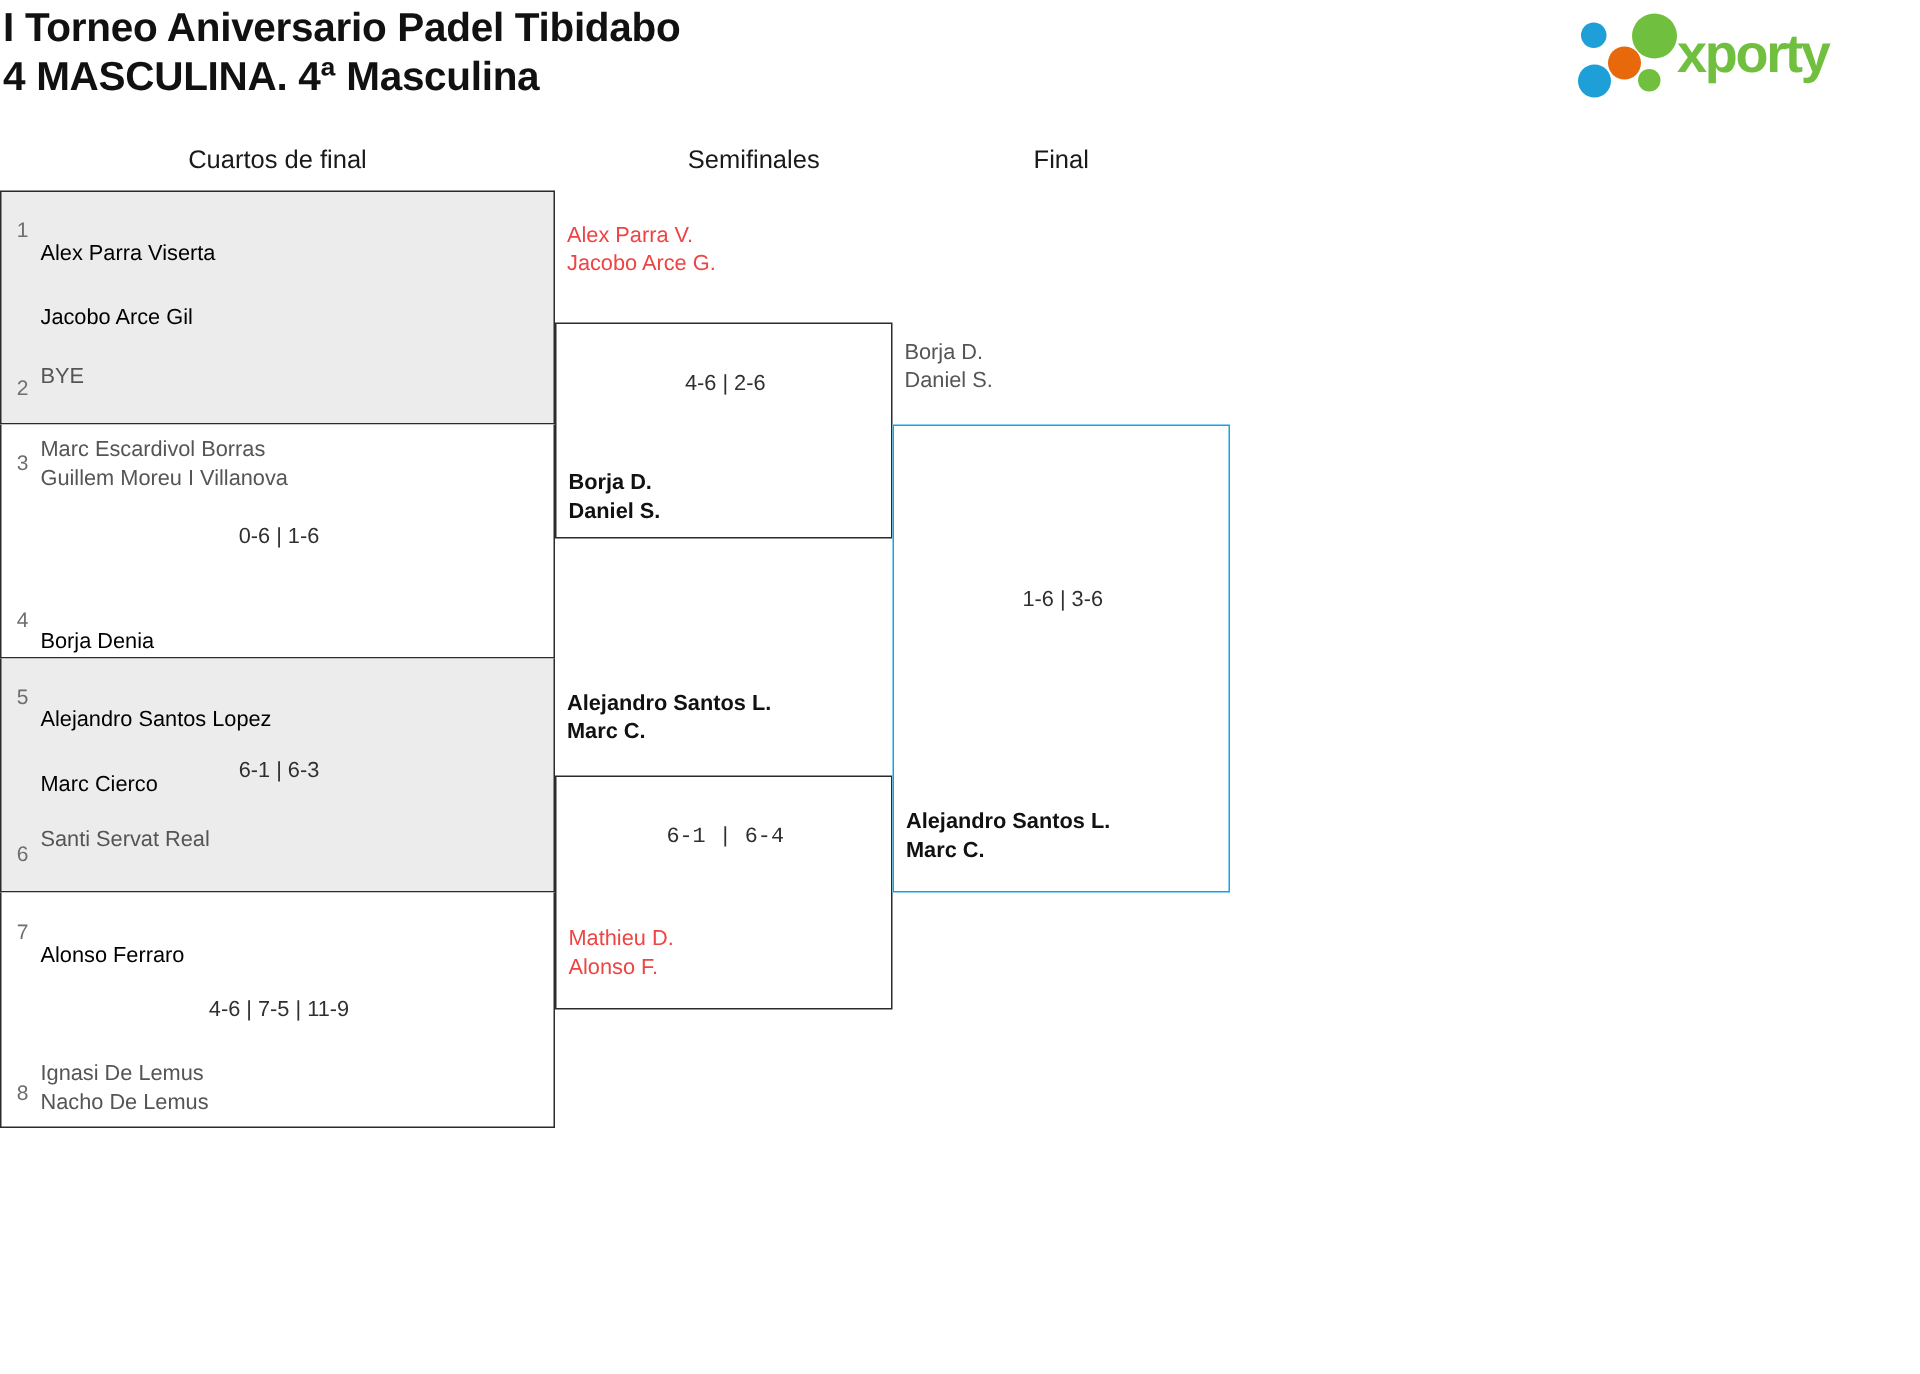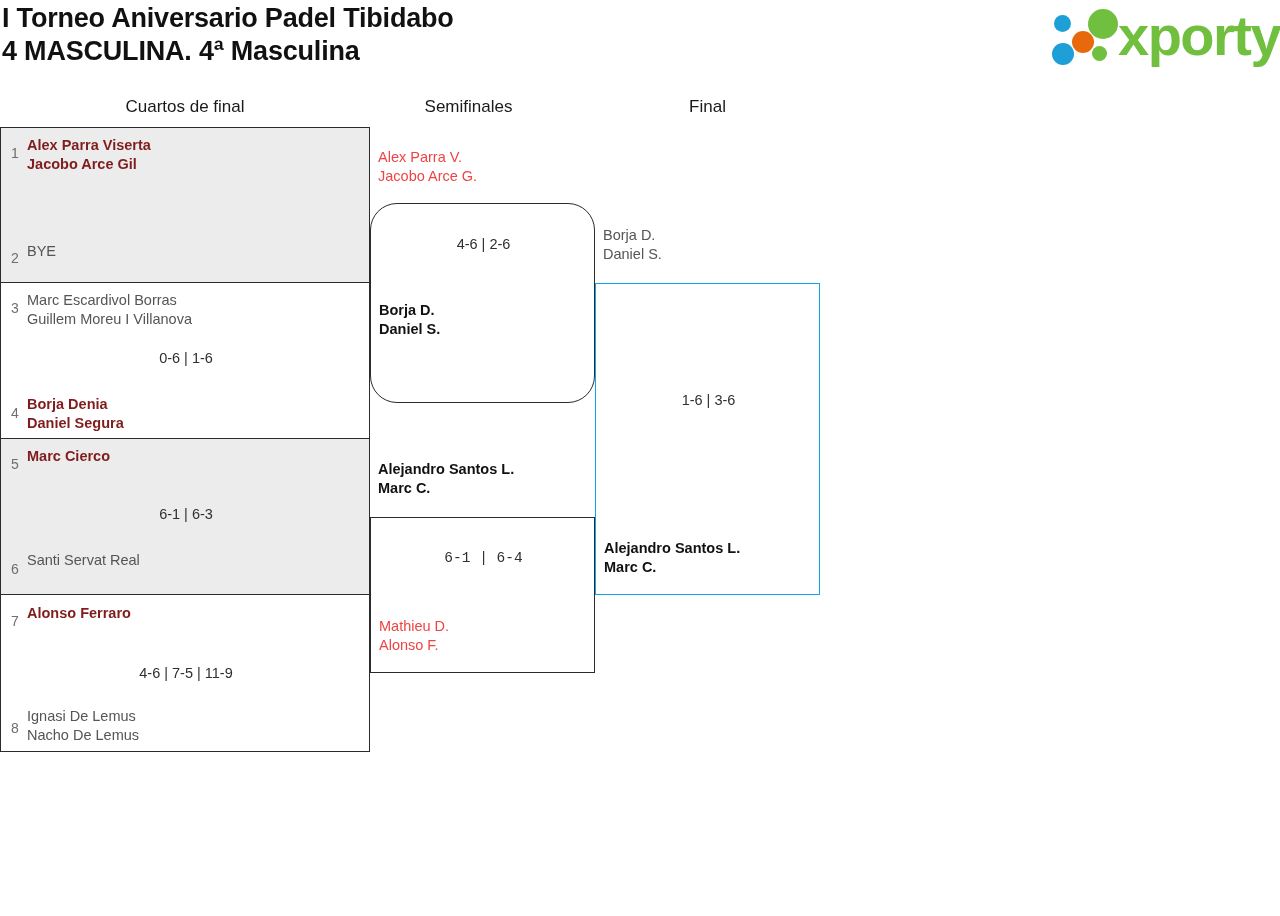--- a/index.html
+++ b/index.html
@@ -53,39 +53,39 @@
   }
   .dot { position: absolute; border-radius: 50%; }
   .dot-blue-tl { left: 2px;  top: 8px;  width: 17px; height: 17px; background: #1e9fd8; }
   .dot-orange  { left: 20px; top: 24px; width: 22px; height: 22px; background: #e8690c; }
   .dot-green-b { left: 36px; top: 2px;  width: 30px; height: 30px; background: #71bf3f; }
   .dot-blue-bl { left: 0px;  top: 36px; width: 22px; height: 22px; background: #1e9fd8; }
   .dot-green-s { left: 40px; top: 39px; width: 15px; height: 15px; background: #71bf3f; }
   #logo-text {
     position: absolute;
     left: 66px; top: 0px;
-    font-size: 56px;
+    font-size: 36px;
     font-weight: 700;
     letter-spacing: -1.5px;
     color: #71bf3f;
     line-height: 62px;
   }
 
   
   .col-header {
     position: absolute;
     font-size: 17px;
     font-weight: 400;
     color: #1a1a1a;
     text-align: center;
     line-height: 22px;
     top: 96px;
   }
   #hdr-qf   { left: 0px;   width: 370px; }
-  #hdr-sf   { left: 356px; width: 225px; }
+  #hdr-sf   { left: 390px; width: 225px; }
   #hdr-f    { left: 595px; width: 225px; }
 
   
   #bracket {
     position: absolute;
     left: 0; top: 0;
     width: 1280px; height: 916px;
   }
 
   
@@ -119,21 +119,21 @@
     color: #6e6e6e;
     width: 14px;
     text-align: center;
   }
   .player {
     font-size: 14.5px;
     line-height: 18.5px;
     color: #555555;
     white-space: nowrap;
   }
-  .winner .player { color: #7f1d1d; font-weight: 700; }
+  .winner .player { color: #000000; font-weight: 400; margin-top: 24px; }
 
   .score {
     position: absolute;
     left: 0;
     width: 370px;
     top: 67px;
     text-align: center;
     font-size: 14.5px;
     color: #2f2f2f;
   }
@@ -255,20 +255,21 @@
     <div class="seed" style="top:122px;">4</div>
     <div class="slot bottom winner" style="top:112px;">
       <div class="player">Borja Denia</div>
       <div class="player">Daniel Segura</div>
     </div>
   </div>
 
   <div class="qf-match shaded" style="top:439px;">
     <div class="seed" style="top:17px;">5</div>
     <div class="slot top winner">
+      <div class="player">Alejandro Santos Lopez</div>
       <div class="player">Marc Cierco</div>
     </div>
     <div class="score">6-1 | 6-3</div>
     <div class="seed" style="top:122px;">6</div>
     <div class="slot bottom" style="top:112px;">
       <div class="player">Santi Servat Real</div>
     </div>
   </div>
 
   <div class="qf-match" style="top:595px; height:157px;">
@@ -282,21 +283,21 @@
       <div class="player">Ignasi De Lemus</div>
       <div class="player">Nacho De Lemus</div>
     </div>
   </div>
 
   <div class="adv-label" style="left:370px; top:148px;">
     <div class="sf-player">Alex Parra V.</div>
     <div class="sf-player">Jacobo Arce G.</div>
   </div>
 
-  <div class="sf-match" style="top:203px; height:200px;border-radius:27px;">
+  <div class="sf-match" style="top:215px; height:144px;">
     <div class="sf-score" style="top:32px;">4-6 | 2-6</div>
     <div class="sf-slot winner" style="top:97px;">
       <div class="sf-player">Borja D.</div>
       <div class="sf-player">Daniel S.</div>
     </div>
   </div>
 
   <div class="adv-label winner" style="left:370px; top:460px;">
     <div class="sf-player">Alejandro Santos L.</div>
     <div class="sf-player">Marc C.</div>

